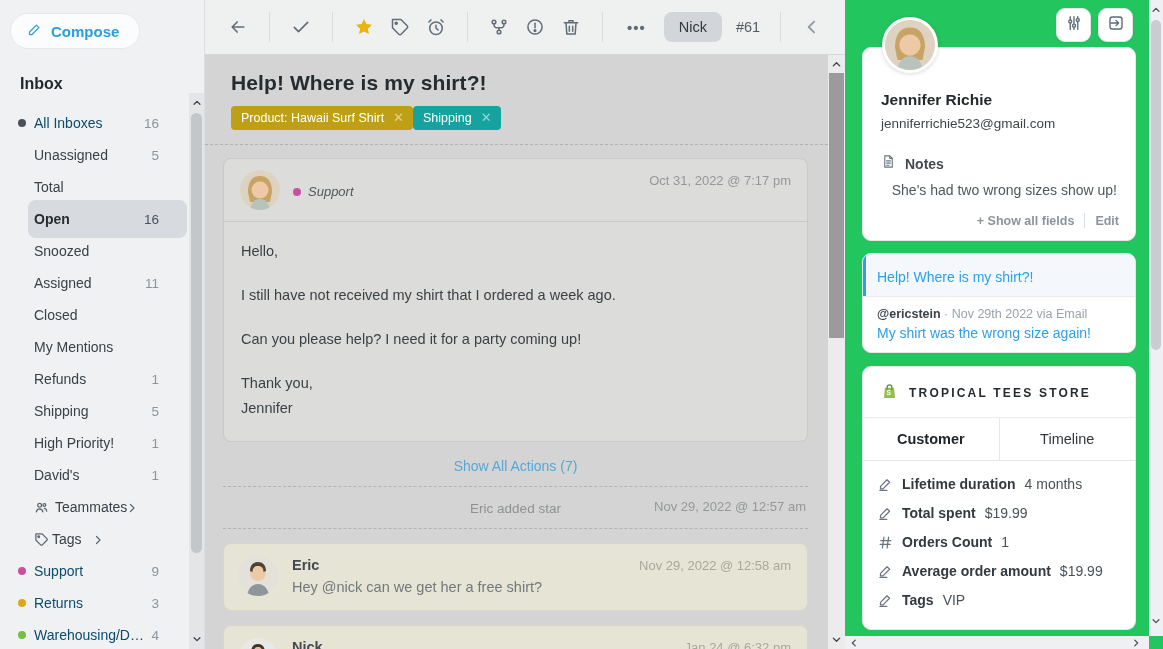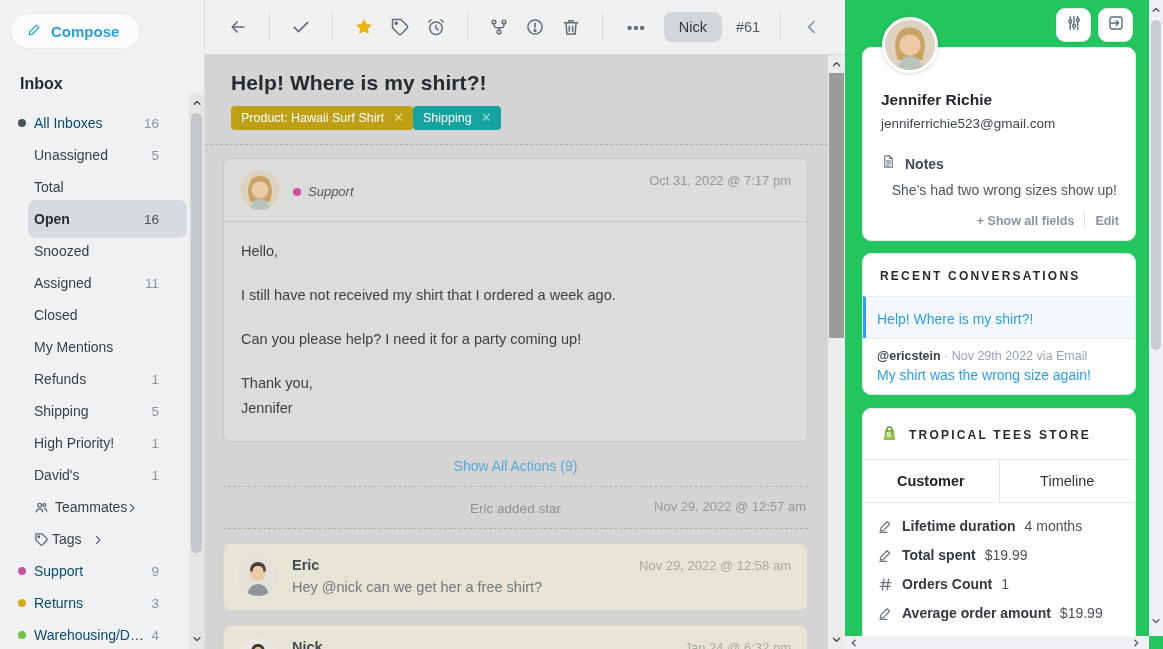--- a/index.html
+++ b/index.html
@@ -355,21 +355,21 @@
             <div class="msg-body">
               <p>Hello,</p>
               <p>I still have not received my shirt that I ordered a week ago.</p>
               <p>Can you please help? I need it for a party coming up!</p>
               <p class="tight">Thank you,</p>
               <p>Jennifer</p>
             </div>
           </div>
 
           <div class="show-actions">
-            <a>Show All Actions (9)</a>
+            <a>Show All Actions (7)</a>
           </div>
           <div class="dash-line"></div>
           <div class="event-row">
             <span class="event-text">Eric added star</span>
             <span class="event-date">Nov 29, 2022 @ 12:57 am</span>
           </div>
           <div class="dash-line"></div>
 
           <div class="note-card">
             <span class="avatar">
@@ -460,21 +460,20 @@
       </div>
       <div class="notes-text">She's had two wrong sizes show up!</div>
       <div class="contact-links">
         <a>+ Show all fields</a>
         <span class="vsep"></span>
         <a>Edit</a>
       </div>
     </div>
 
     <div class="rb-card recent-card">
-      <div class="rb-card-header">RECENT CONVERSATIONS</div>
       <div class="recent-item active">
         <div class="recent-title">Help! Where is my shirt?!</div>
       </div>
       <div class="recent-item">
         <div class="recent-meta"><b>@ericstein</b><span> · Nov 29th 2022 via Email</span></div>
         <div class="recent-title">My shirt was the wrong size again!</div>
       </div>
     </div>
 
     <div class="rb-card store-card">

